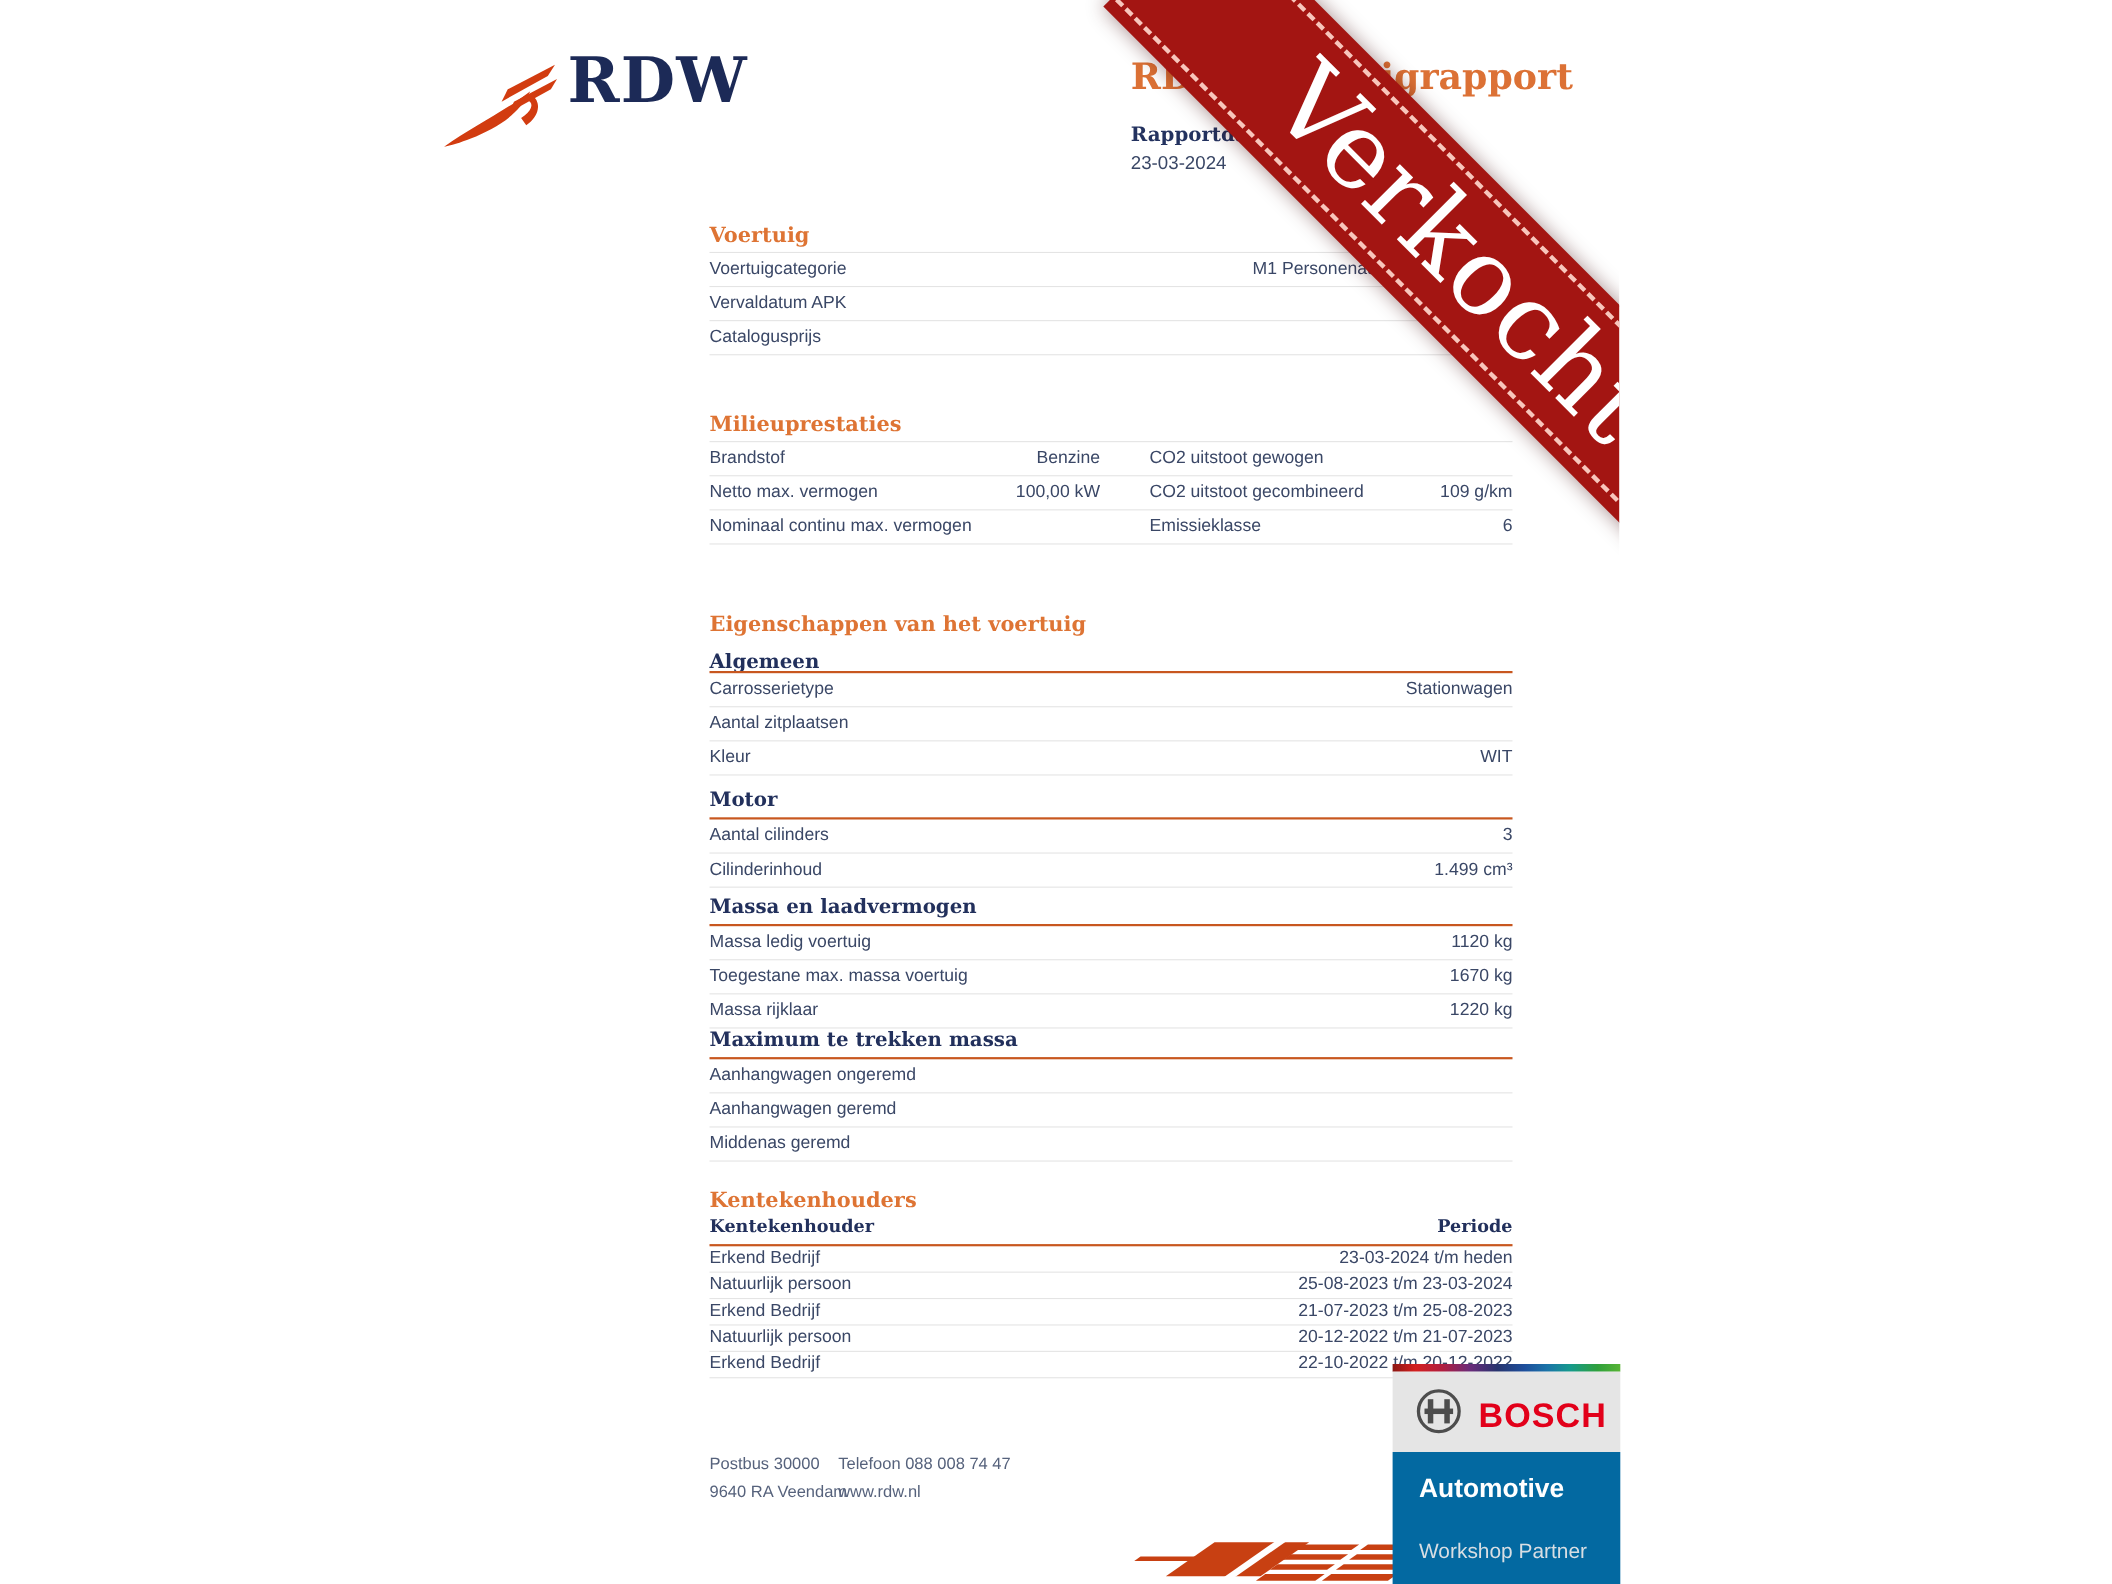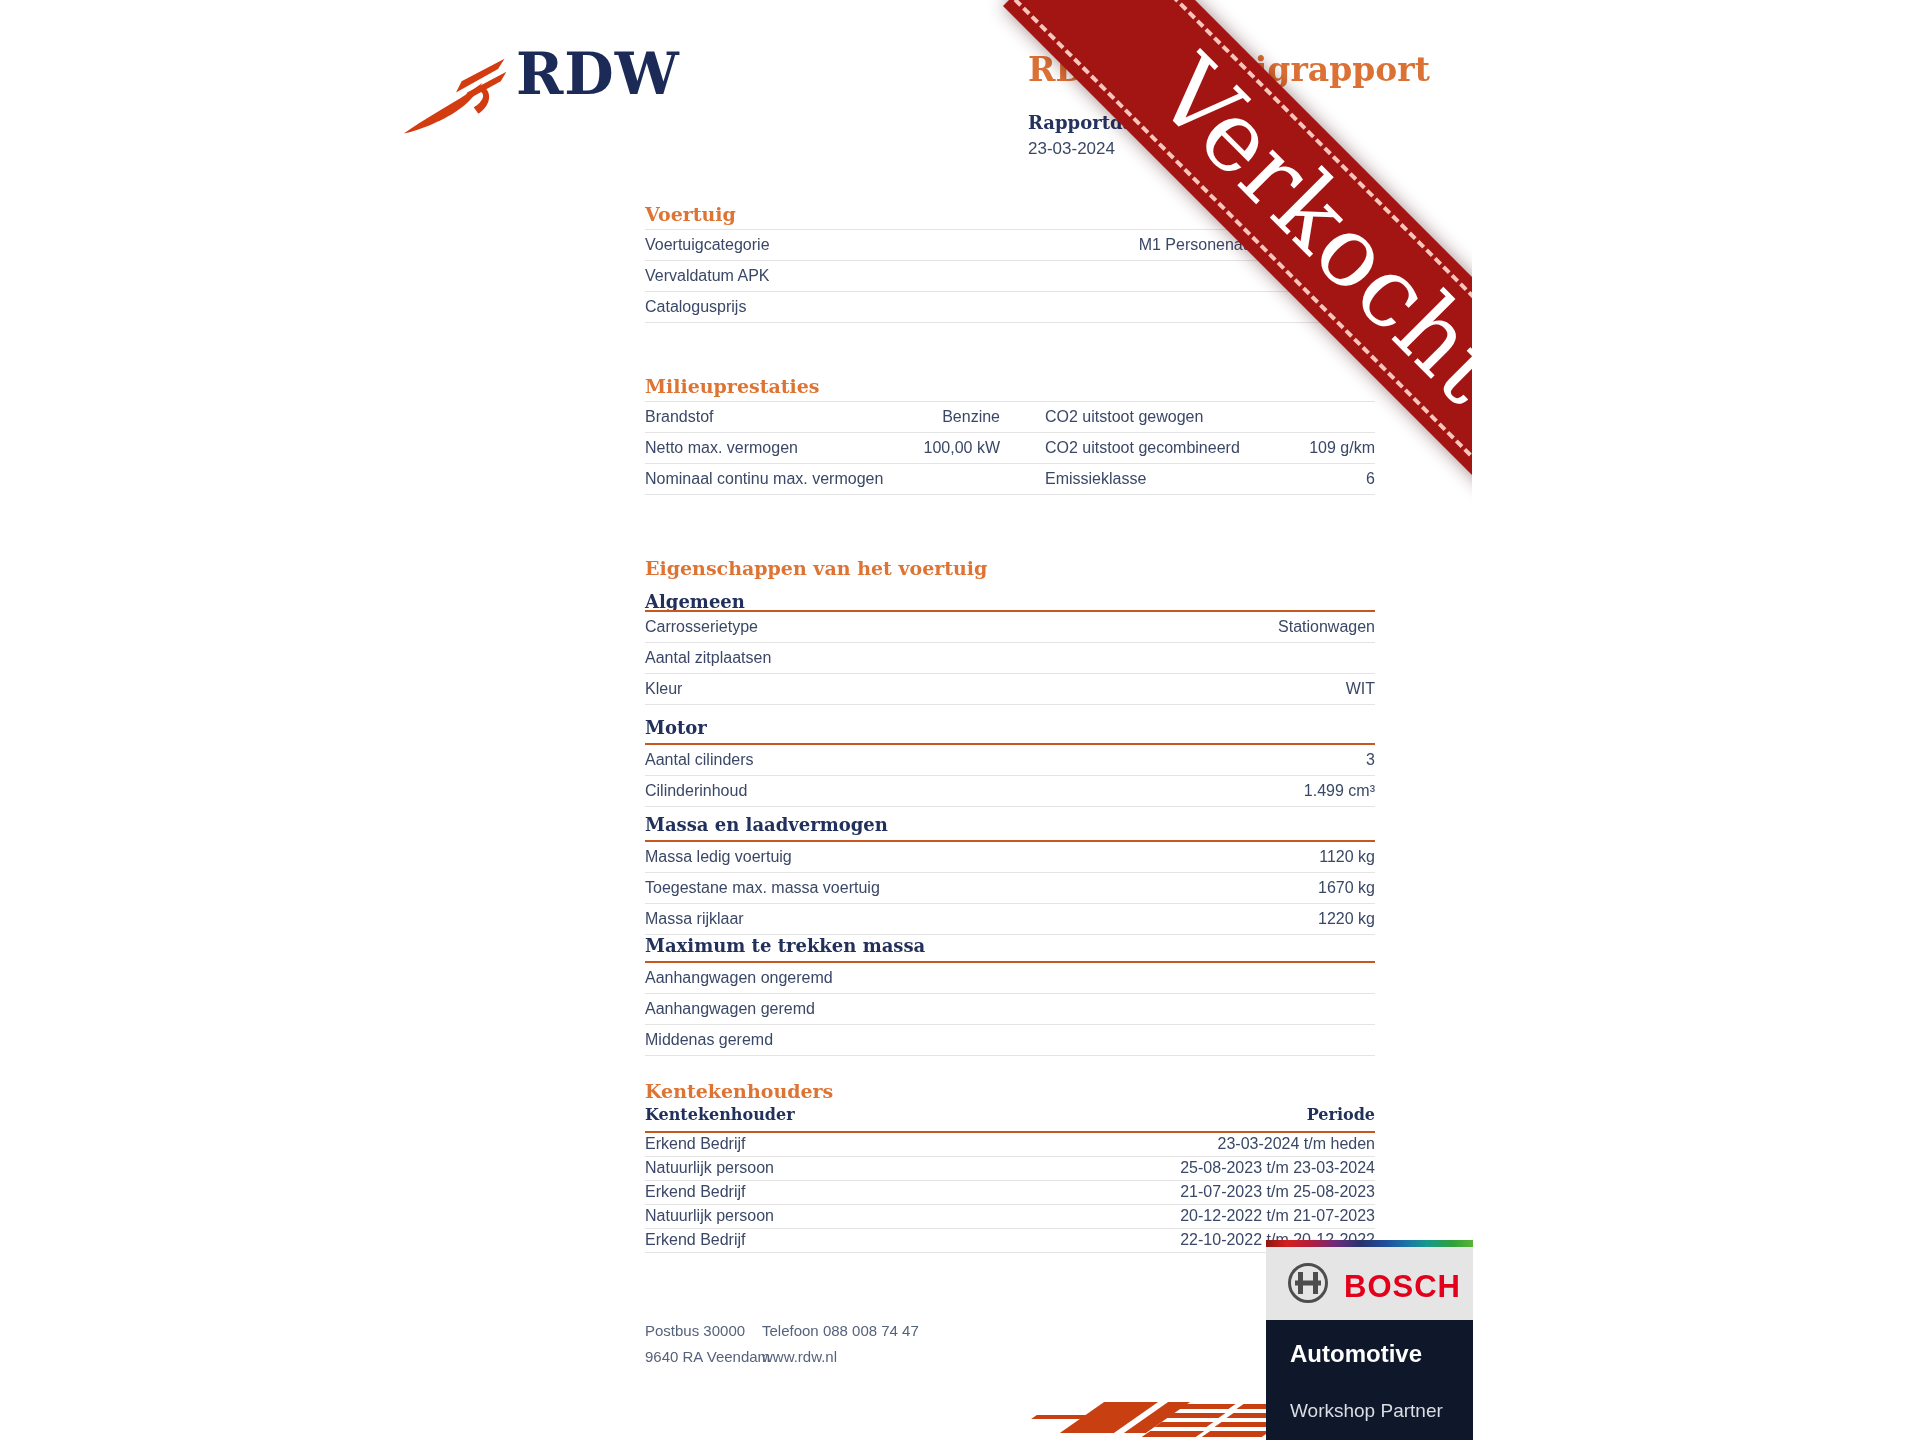--- a/index.html
+++ b/index.html
@@ -71,21 +71,21 @@
 
   
   .bosch{position:absolute;left:1266px;top:1240px;width:207px;height:200px;z-index:5;}
   .bosch-stripe{position:absolute;left:0;top:0;width:207px;height:7px;
      background:linear-gradient(90deg,#8C1713 0%,#D32020 10%,#B01E3F 22%,#6A2C7A 34%,
                  #27346E 46%,#1E4F9C 58%,#1B74A8 68%,#159A8C 78%,#2FA03C 90%,#58B435 100%);}
   .bosch-white{position:absolute;left:0;top:7px;width:207px;height:73px;background:#e5e5e5;}
   .bosch-mark{position:absolute;left:20px;top:14px;width:44px;height:44px;}
   .bosch-word{position:absolute;left:78px;top:22px;font-size:31px;font-weight:bold;
               letter-spacing:1px;color:#E2001A;font-family:"Liberation Sans",sans-serif;}
-  .bosch-dark{position:absolute;left:0;top:80px;width:207px;height:120px;background:#0f172a;text-decoration:underline;}
+  .bosch-dark{position:absolute;left:0;top:80px;width:207px;height:120px;background:#0369a1;text-decoration:underline;}
   .bosch-div{position:absolute;left:24px;top:20px;font-size:24px;font-weight:bold;color:#ffffff;}
   .bosch-partner{position:absolute;left:24px;top:80px;font-size:19px;color:#D8DEE3;white-space:nowrap;}
 
   
   .speed{position:absolute;left:0;top:0;z-index:1;}
   .fb{position:absolute;background:#C84012;transform:skewX(-55deg);}
   .fb.white{background:#ffffff;}
 </style>
 </head>
 <body>

